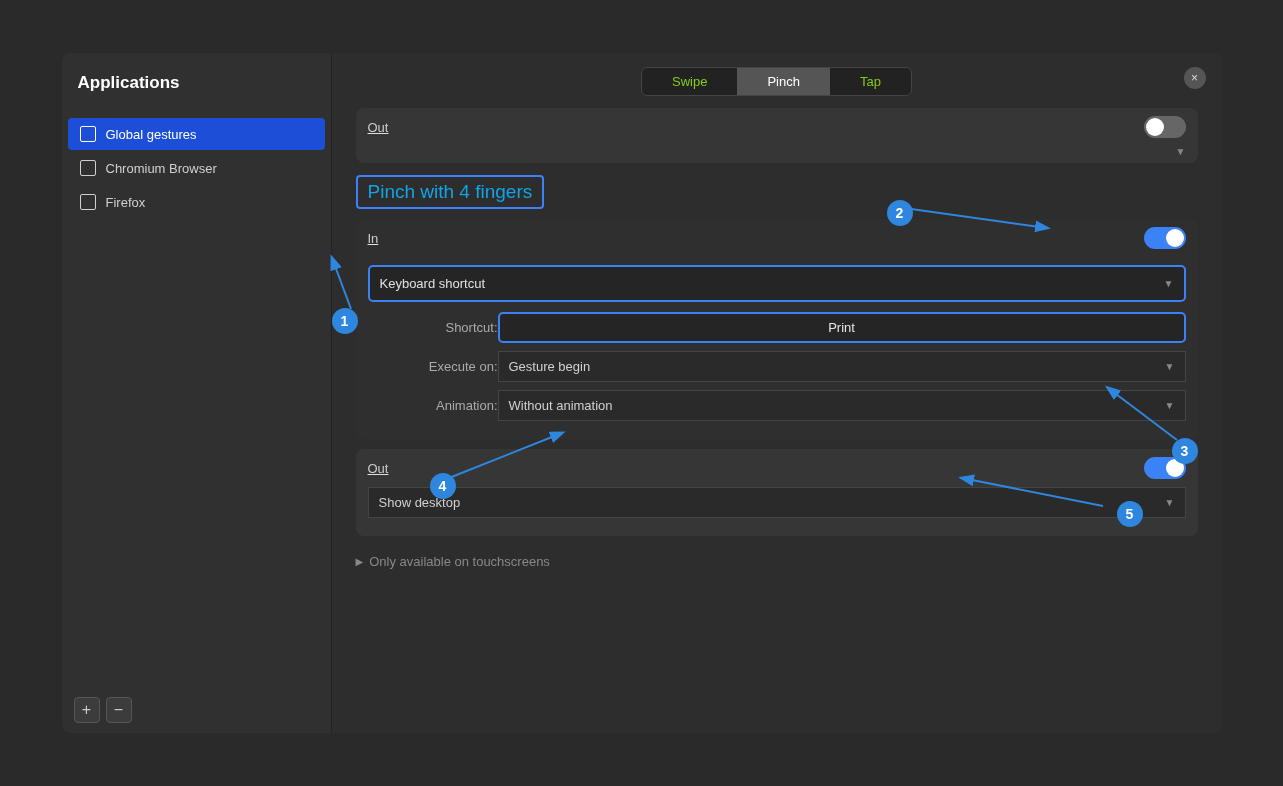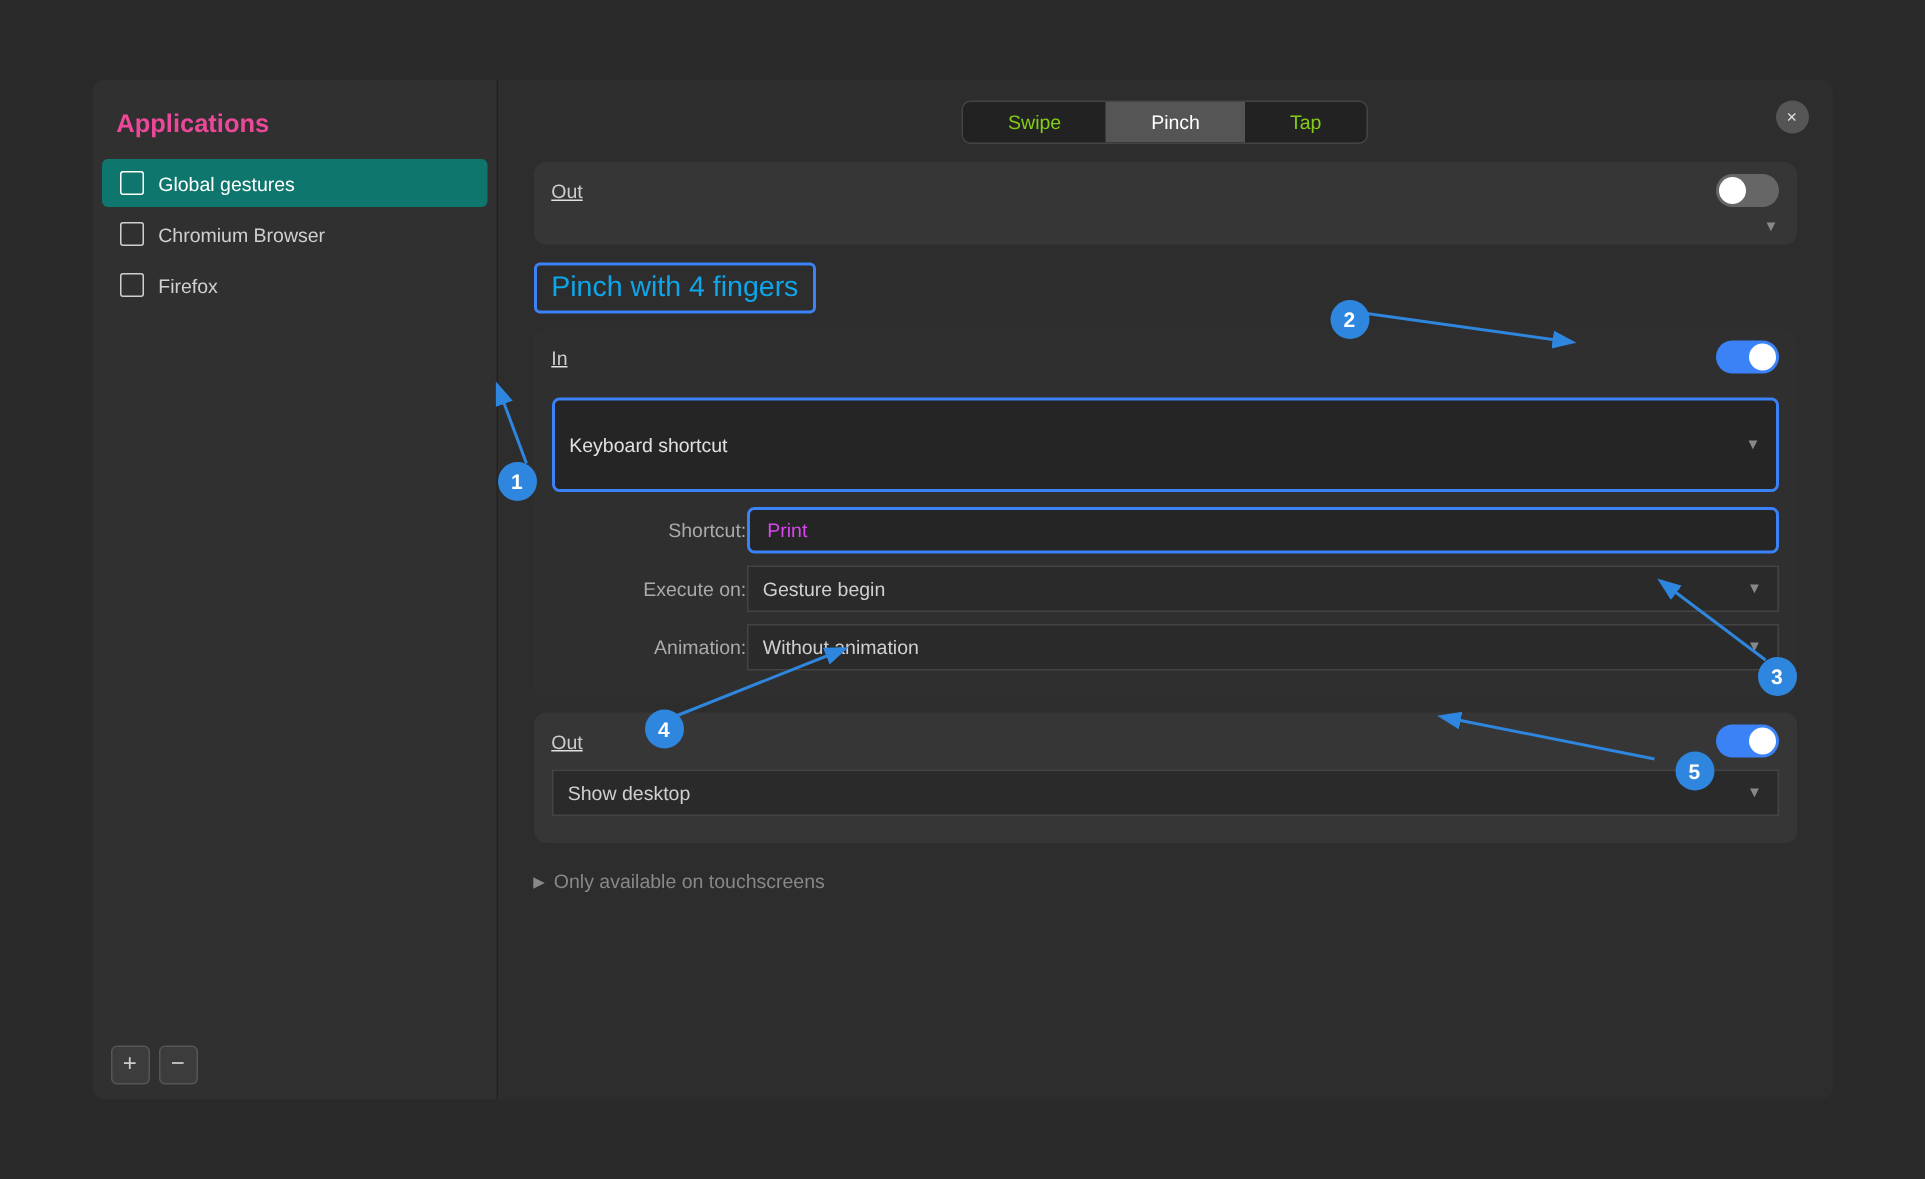--- a/index.html
+++ b/index.html
@@ -31,37 +31,37 @@
     
     .sidebar {
       width: 270px;
       background: #303030;
       display: flex;
       flex-direction: column;
       border-right: 1px solid #222;
       flex-shrink: 0;
     }
     .sidebar-header {
-      padding: 20px 16px 12px;
+      padding: 20px 16px 24px;
       font-size: 17px;
       font-weight: 600;
-      color: #ec4899;
+      color: #ffffff;
     }
     .sidebar-item {
       display: flex;
       align-items: center;
       gap: 10px;
       padding: 8px 12px;
       cursor: pointer;
       border-radius: 4px;
       margin: 1px 6px;
       color: #d0d0d0;
     }
     .sidebar-item.active {
-      background: #0f766e;
+      background: #1d4ed8;
       color: #fff;
     }
     .sidebar-icon {
       width: 16px;
       height: 16px;
       border: 1.5px solid currentColor;
       border-radius: 2px;
       flex-shrink: 0;
       display: flex;
       align-items: center;
@@ -346,29 +346,29 @@
           <div class="sub-section" style="margin-bottom:10px;border-radius:8px;">
             <div class="sub-section-header">
               <span class="in-label">In</span>
               <div class="toggle on">
                 <div class="toggle-knob"></div>
               </div>
             </div>
             <div class="sub-section-body">
 
               <div style="display:flex;align-items:center;gap:8px;margin-bottom:10px;">
-                <div style="flex:1;display:flex;align-items:center;justify-content:space-between;background:#252525;border:2px solid #3b82f6;border-radius:5px;padding:22px 10px;cursor:pointer;">
+                <div style="flex:1;display:flex;align-items:center;justify-content:space-between;background:#252525;border:2px solid #3b82f6;border-radius:5px;padding:9px 10px;cursor:pointer;">
                   <span>Keyboard shortcut</span>
                   <span style="font-size:10px;color:#888;">▼</span>
                 </div>
               </div>
 
               <div class="form-row">
                 <span class="form-label">Shortcut:</span>
-                <div style="flex:1;background:#252525;border:2px solid #3b82f6;border-radius:5px;padding:6px 12px;color:#d946ef;font-size:13px;">Print</div>
+                <div style="flex:1;background:#252525;border:2px solid #3b82f6;border-radius:5px;padding:6px 12px;text-align:center;color:#e5e5e5;font-size:13px;">Print</div>
               </div>
 
 
               <div class="form-row">
                 <span class="form-label">Execute on:</span>
                 <div class="full-dropdown" style="flex:1;margin-bottom:0;">
                   <span>Gesture begin</span>
                   <span style="font-size:10px;color:#888;">▼</span>
                 </div>
               </div>

